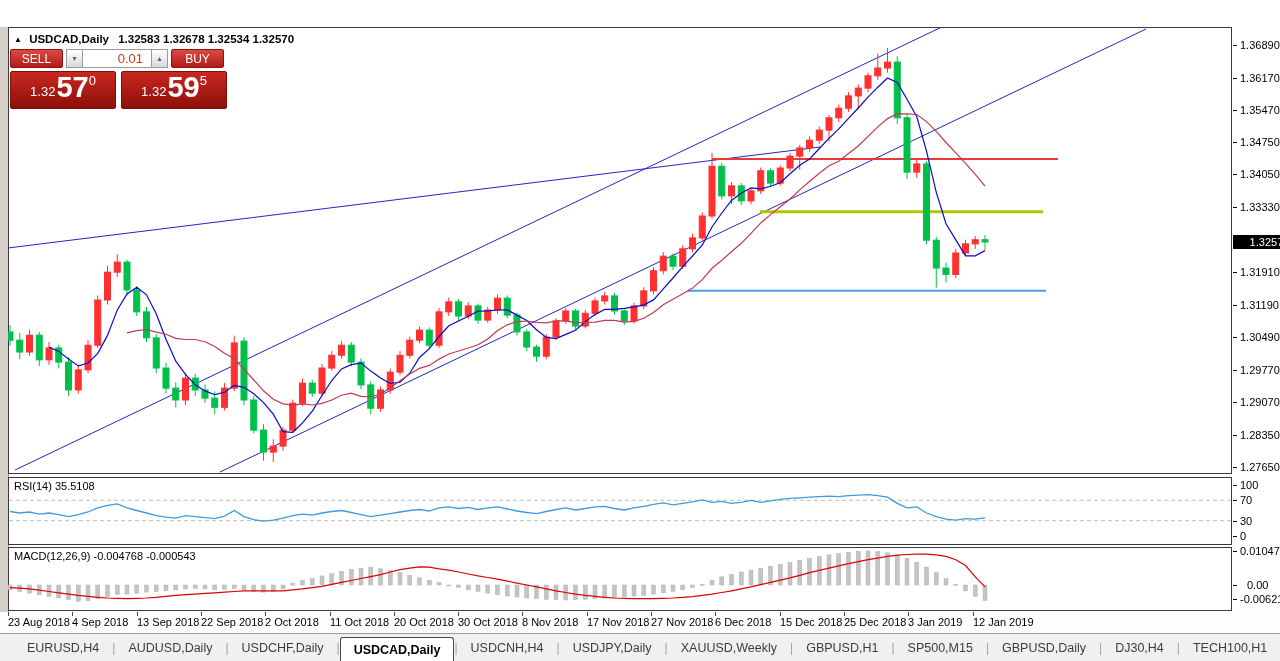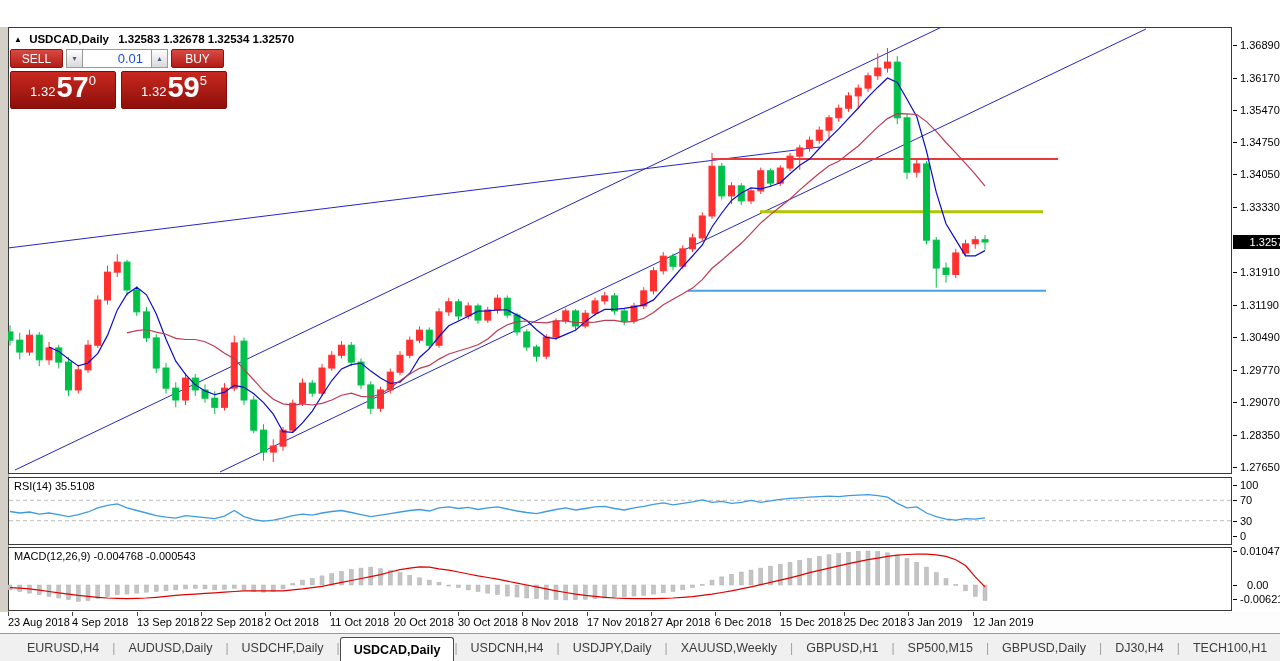--- a/index.html
+++ b/index.html
@@ -22,21 +22,21 @@
   #date-axis{position:absolute;left:0;top:612px;width:1280px;height:21px;background:#fdfdfd;}
   .date-label{position:absolute;top:4px;font-size:11px;color:#000;white-space:nowrap;}
   .date-tick{position:absolute;top:0;width:1px;height:4px;background:#444;}
   
   #chart-header{position:absolute;left:14px;top:33px;font-size:11.5px;font-weight:600;color:#000;}
   #chart-header .ohlc{margin-left:6px;font-weight:600;}
   #trade-panel{position:absolute;left:10px;top:49px;width:220px;}
   #trade-row1{display:flex;height:19px;}
   .trade-btn{width:53px;height:19px;line-height:18px;text-align:center;color:#fff;font-size:12px;background:linear-gradient(#d84a43,#b31c16);border:1px solid #8f100c;box-sizing:border-box;border-radius:2px;}
   .spin-btn{width:17px;height:19px;box-sizing:border-box;border:1px solid #9a9a9a;background:linear-gradient(#fefefe,#d9d9d9);font-size:8px;color:#4a5f86;text-align:center;line-height:17px;}
-  #volume-box{width:68px;height:19px;box-sizing:border-box;border-top:1px solid #9a9a9a;border-bottom:1px solid #9a9a9a;background:#fff;font-size:13px;color:#1d4ed8;text-align:right;padding:0 8px 0 0;line-height:18px;}
+  #volume-box{width:68px;height:19px;box-sizing:border-box;border-top:1px solid #9a9a9a;border-bottom:1px solid #9a9a9a;background:#fff;font-size:13px;color:#c2410c;text-align:right;padding:0 8px 0 0;line-height:18px;}
   #trade-row2{display:flex;margin-top:3px;}
   .price-box{width:106px;height:38px;background:linear-gradient(#c8281f,#8e0f0a);border:1px solid #7c0d08;box-sizing:border-box;border-radius:2px;color:#fff;display:flex;align-items:flex-end;justify-content:center;padding-bottom:7px;}
   .price-box.sell{margin-right:5px;}
   .pb-small{font-size:13px;margin:0 1px 2px 0;}
   .pb-big{font-size:29px;font-weight:bold;line-height:27px;}
   .pb-sup{font-size:13px;margin-bottom:13px;}
   
   .ind-label{position:absolute;left:14px;font-size:11px;color:#000;}
   
   #tabbar{position:absolute;left:0;top:633px;width:1280px;height:28px;background:#f0f0f0;border-top:1px solid #9a9a9a;display:flex;align-items:flex-end;}
@@ -467,21 +467,21 @@
       <div class="date-label" style="left:330px;">11 Oct 2018</div>
       <div class="date-tick" style="left:394px;"></div>
       <div class="date-label" style="left:394px;">20 Oct 2018</div>
       <div class="date-tick" style="left:458px;"></div>
       <div class="date-label" style="left:458px;">30 Oct 2018</div>
       <div class="date-tick" style="left:522px;"></div>
       <div class="date-label" style="left:522px;">8 Nov 2018</div>
       <div class="date-tick" style="left:587px;"></div>
       <div class="date-label" style="left:587px;">17 Nov 2018</div>
       <div class="date-tick" style="left:651px;"></div>
-      <div class="date-label" style="left:651px;">27 Apr 2018</div>
+      <div class="date-label" style="left:651px;">27 Nov 2018</div>
       <div class="date-tick" style="left:715px;"></div>
       <div class="date-label" style="left:715px;text-align:center;">6 Dec 2018</div>
       <div class="date-tick" style="left:780px;"></div>
       <div class="date-label" style="left:780px;">15 Dec 2018</div>
       <div class="date-tick" style="left:844px;"></div>
       <div class="date-label" style="left:844px;">25 Dec 2018</div>
       <div class="date-tick" style="left:908px;"></div>
       <div class="date-label" style="left:908px;">3 Jan 2019</div>
       <div class="date-tick" style="left:973px;"></div>
       <div class="date-label" style="left:973px;">12 Jan 2019</div>

